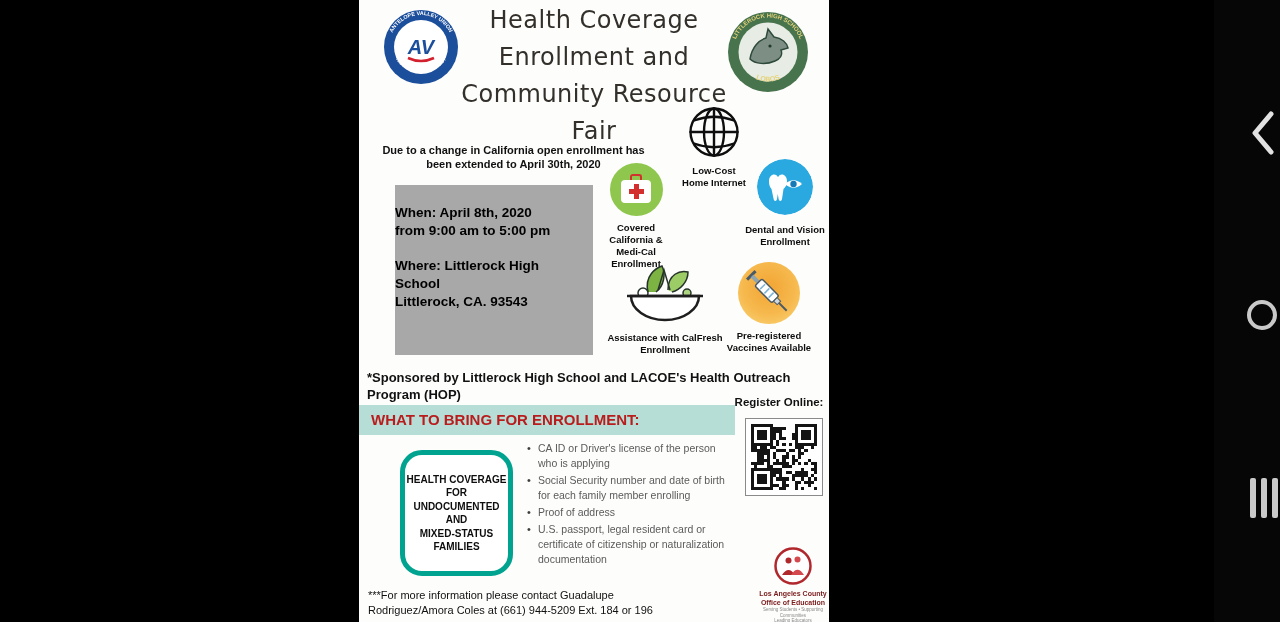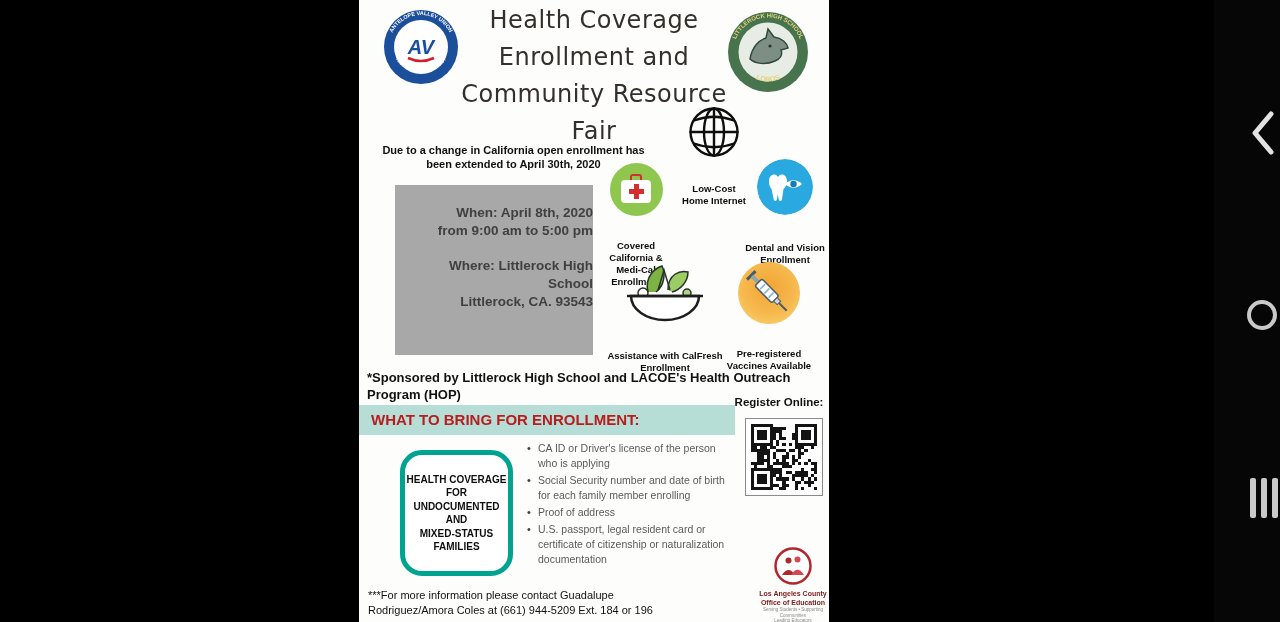--- a/index.html
+++ b/index.html
@@ -12,25 +12,25 @@
 
   .av-logo{position:absolute;left:24px;top:9px;width:76px;height:76px}
   .lobos-logo{position:absolute;left:368px;top:11px;width:82px;height:82px}
 
   .title{position:absolute;left:95px;top:2px;width:280px;text-align:center;color:#33302b;
          font-size:24px;letter-spacing:.5px;line-height:37px;font-family:"DejaVu Sans",sans-serif}
 
   .notice{position:absolute;left:12px;top:143px;width:285px;text-align:center;font-weight:bold;font-size:11px;line-height:14px}
 
   .when-box{position:absolute;left:36px;top:185px;width:198px;height:170px;background:var(--info-box-gray,#a8a8a8);
-            text-align:right;font-weight:bold;font-size:13.5px;line-height:18px;padding-top:19px;color:#404040}
+            text-align:left;font-weight:bold;font-size:13.5px;line-height:18px;padding-top:19px;color:#000000}
   .when-box .gap{height:17px}
 
   .svc{position:absolute;text-align:center;font-weight:bold;font-size:9.5px;line-height:12px;color:#0d0d0d}
-  .svc .lbl{margin-top:24px}
+  .svc .lbl{margin-top:6px}
   .svc-center{display:flex;justify-content:center}
   .globe{width:54px;height:54px}
   .circle-green{width:53px;height:53px;border-radius:50%;background:var(--covered-ca-green,#8fc74e);
                 display:flex;align-items:center;justify-content:center;margin:0 auto}
   .kit{width:30px;height:23px;background:#fff;border-radius:4px;position:relative;margin-top:4px}
   .kit-handle{position:absolute;top:-6px;left:9px;width:12px;height:6px;border:2px solid #d32f2f;border-bottom:none;border-radius:3px 3px 0 0}
   .kit-cross-v{position:absolute;left:12.5px;top:4px;width:5px;height:15px;background:#d32f2f}
   .kit-cross-h{position:absolute;left:7.5px;top:9px;width:15px;height:5px;background:#d32f2f}
   .circle-blue{width:56px;height:56px;border-radius:50%;margin:0 auto}
   .circle-orange{width:62px;height:62px;border-radius:50%;margin:0 auto;

